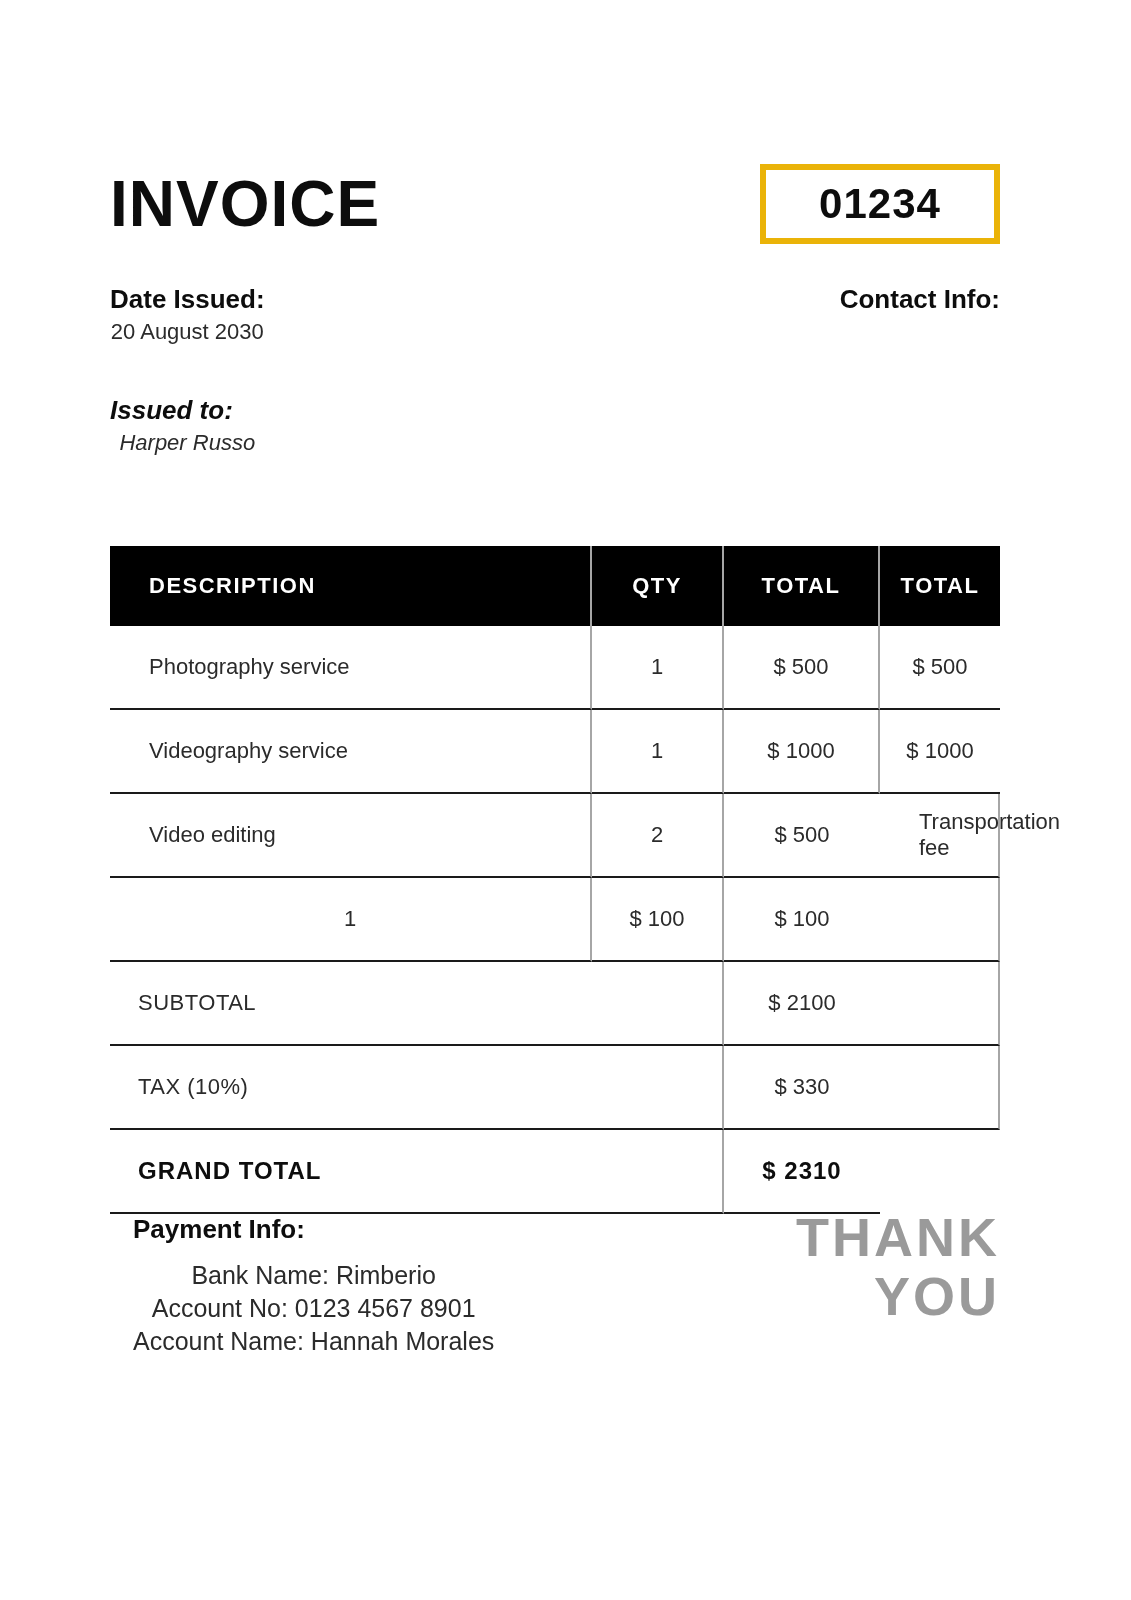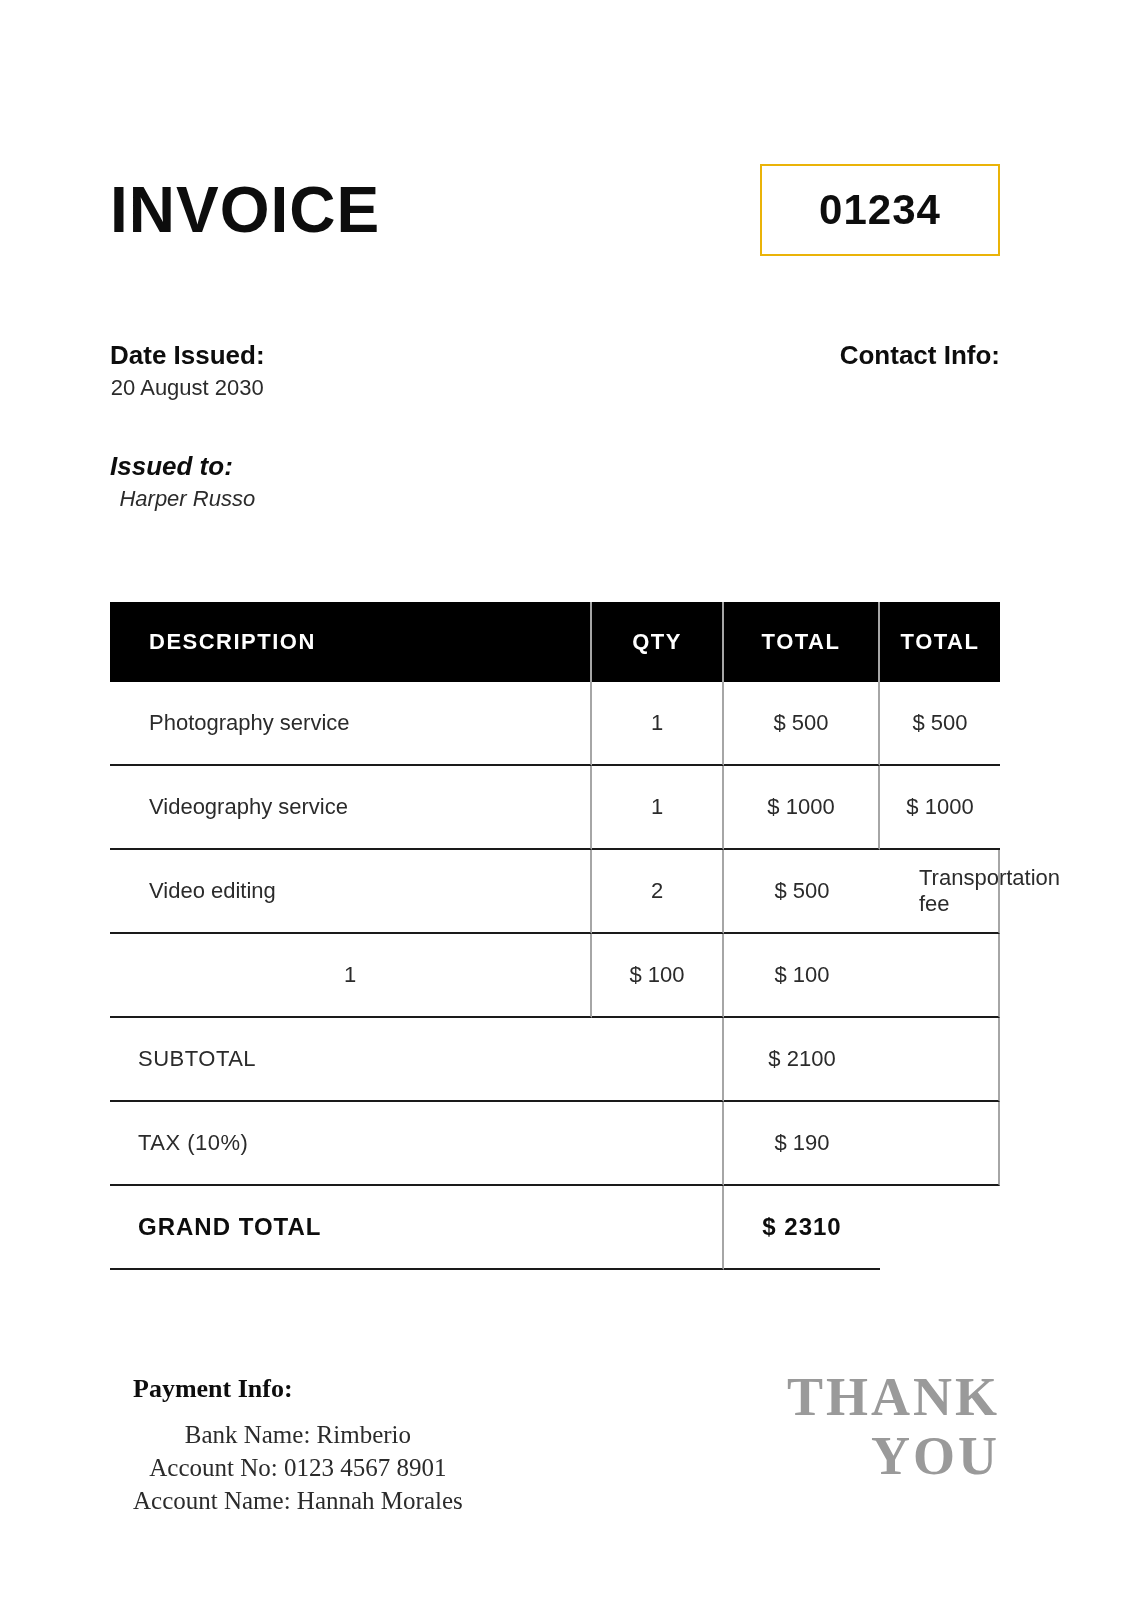--- a/index.html
+++ b/index.html
@@ -37,36 +37,36 @@
     align-items: center;
   }
   .invoice-title {
     font-size: 64px;
     font-weight: 700;
     letter-spacing: 1px;
     color: #0d0d0d;
   }
   .invoice-number-box {
     width: 240px;
-    height: 92px;
-    border: 2px solid #eab308;
+    height: 80px;
+    border: 6px solid #eab308;
     display: flex;
     align-items: center;
     justify-content: center;
   }
   .invoice-number {
     font-size: 42px;
     font-weight: 700;
     letter-spacing: 1px;
     color: #0d0d0d;
   }
 
   
   .meta-row {
-    margin-top: 84px;
+    margin-top: 40px;
     display: flex;
     justify-content: space-between;
   }
   .meta-left .label {
     font-size: 26px;
     font-weight: 700;
     color: #0d0d0d;
   }
   .meta-left .value {
     font-size: 22px;
@@ -117,25 +117,23 @@
   .sum-label { padding-left: 28px; justify-content: flex-start; letter-spacing: 0.5px; grid-column: span 2; }
   .grand .sum-label, .grand .c-center {
     font-weight: 700;
     font-size: 24px;
     color: #0d0d0d;
     letter-spacing: 1px;
   }
 
   
   .footer-row {
-    margin-top: 104px;
     display: flex;
     justify-content: space-between;
     align-items: flex-start;
-    font-family: Liberation Serif, serif;
   }
   .payment-block { padding-left: 23px; }
   .payment-label {
     font-size: 26px;
     font-weight: 700;
     color: #0d0d0d;
   }
   .payment-lines {
     margin-top: 14px;
     font-size: 25px;
@@ -206,21 +204,21 @@
     <div class="cell c-center v-line h-line">1</div>
     <div class="cell c-center v-line h-line">$ 100</div>
     <div class="cell c-center h-line">$ 100</div>
 
     <div class="cell v-line h-line"></div>
     <div class="cell sum-label v-line h-line">SUBTOTAL</div>
     <div class="cell c-center h-line">$ 2100</div>
 
     <div class="cell v-line h-line"></div>
     <div class="cell sum-label v-line h-line">TAX (10%)</div>
-    <div class="cell c-center h-line">$ 190</div>
+    <div class="cell c-center h-line">$ 330</div>
 
     <div class="cell v-line h-line grand"></div>
     <div class="grand" style="display:contents">
       <div class="cell sum-label v-line h-line">GRAND TOTAL</div>
       <div class="cell c-center h-line">$ 2310</div>
     </div>
 
   </div>
 
   <div class="footer-row">

